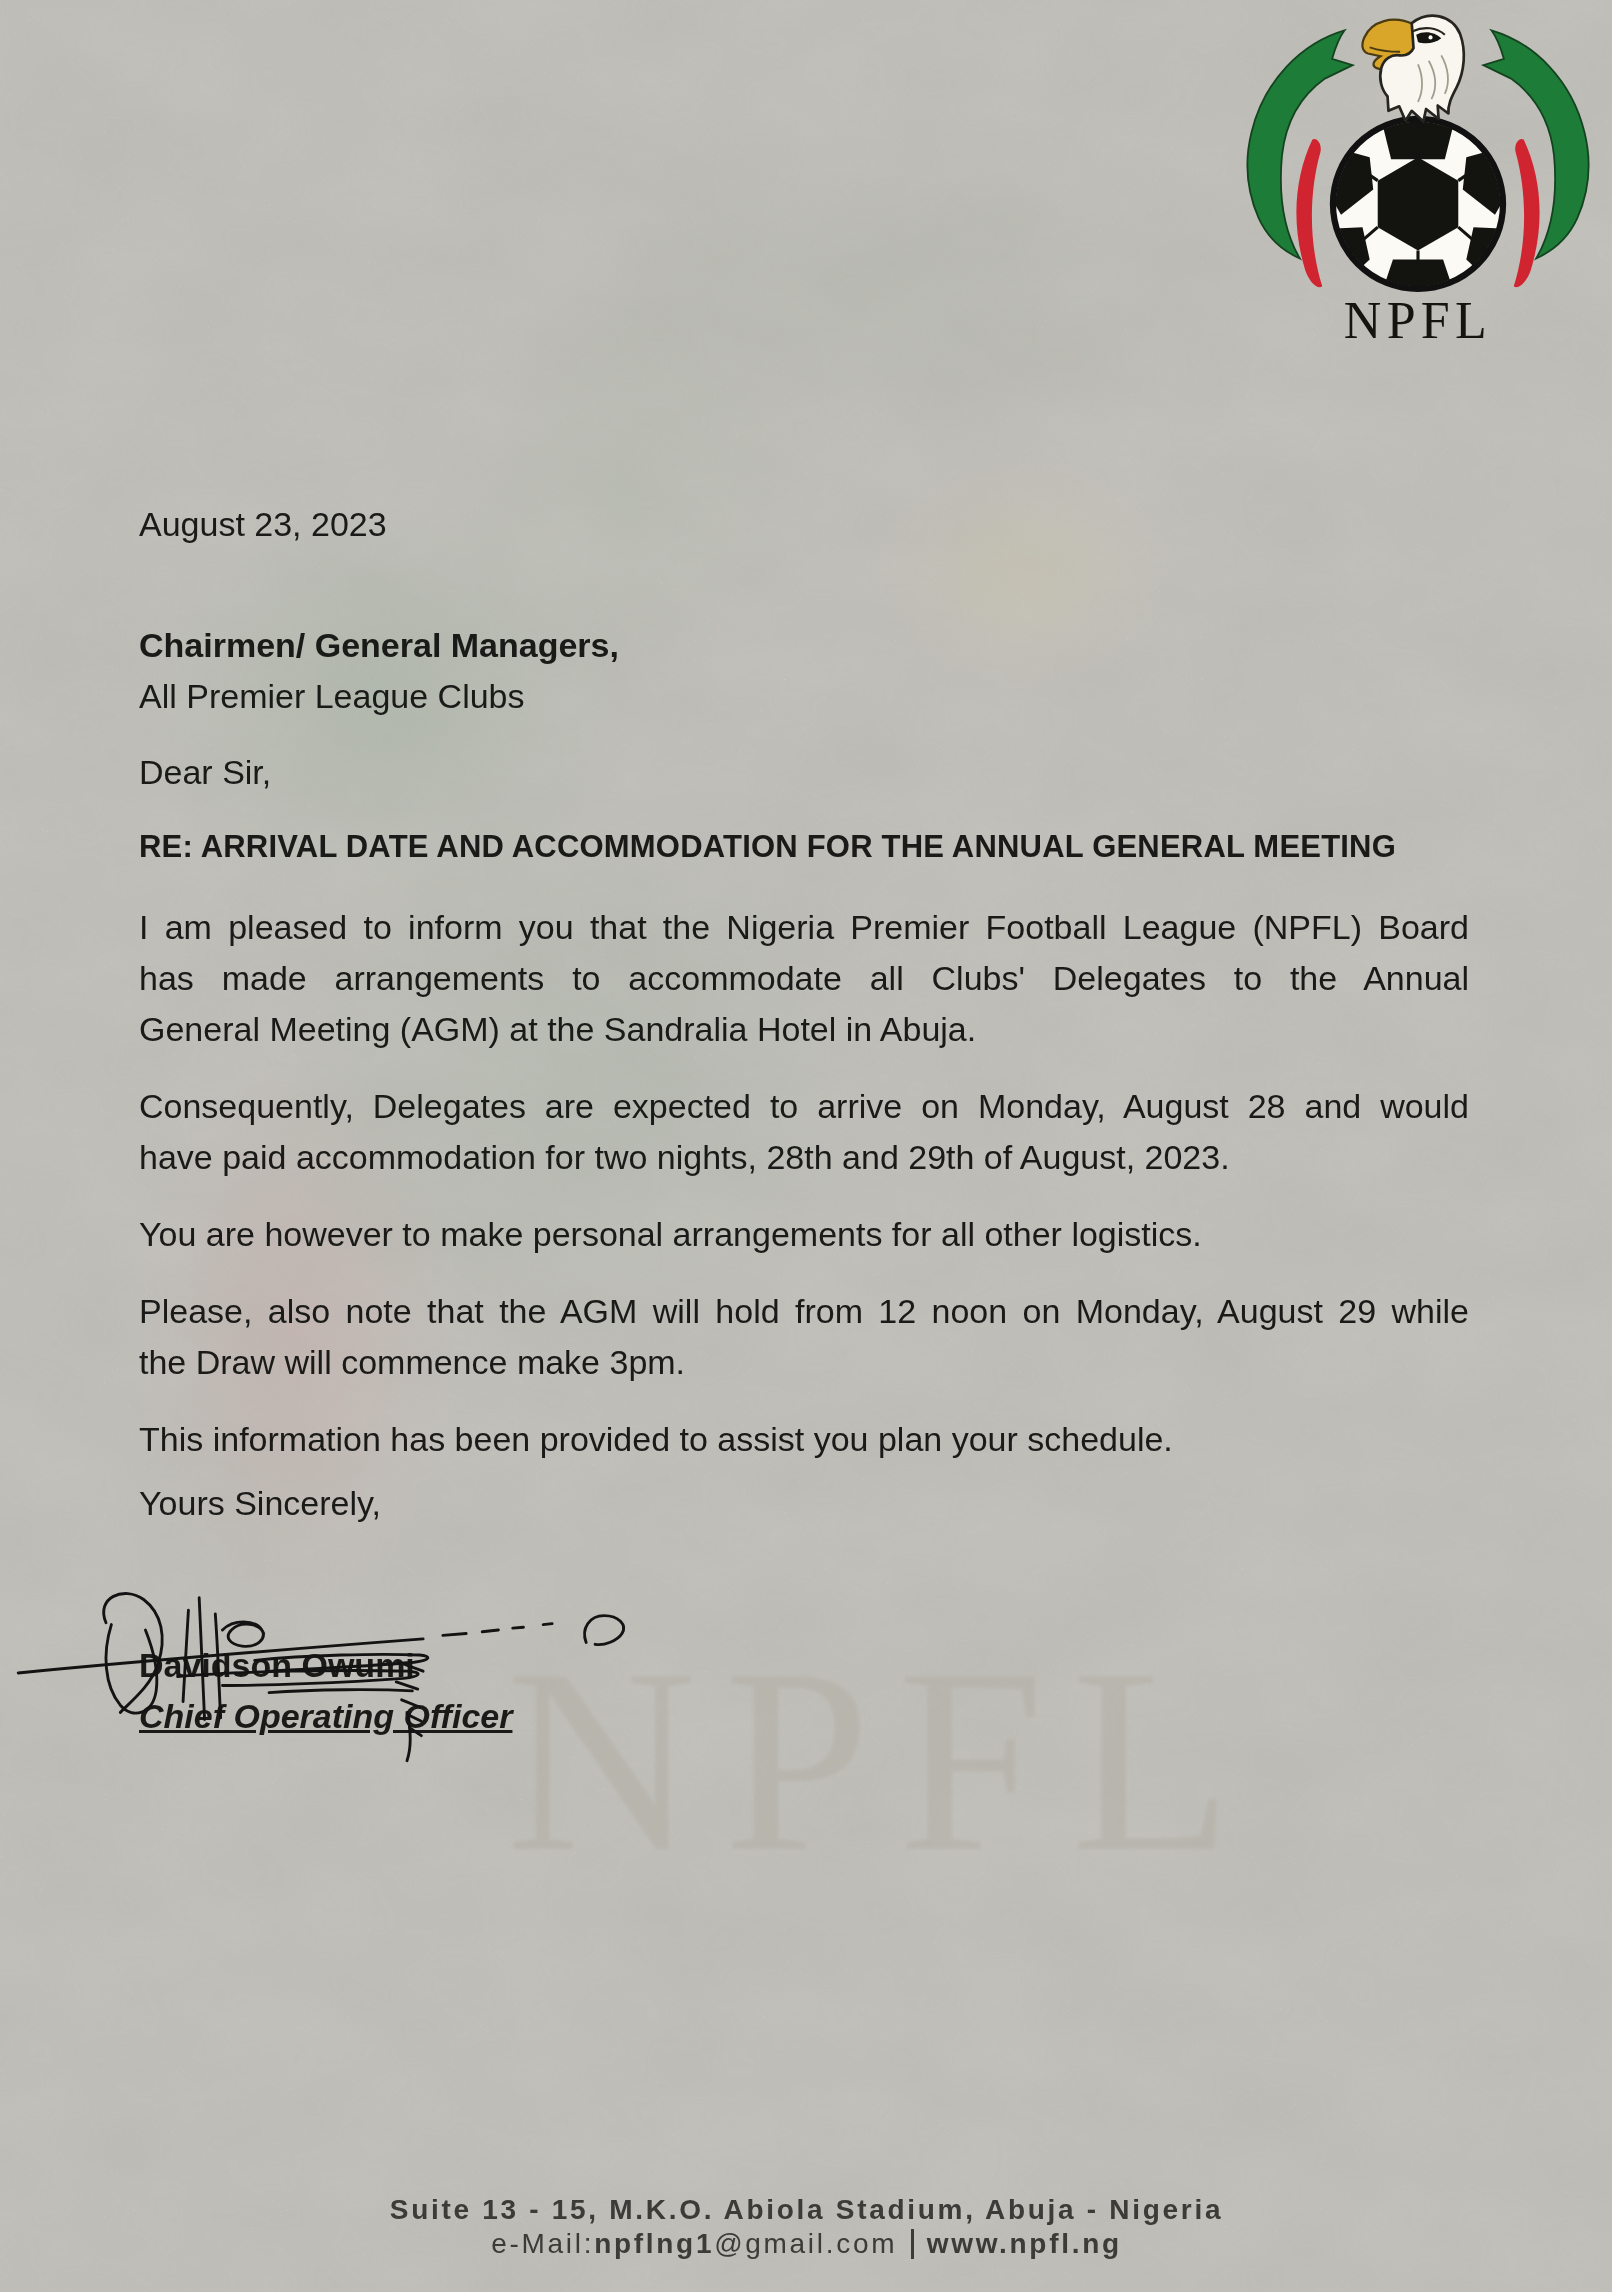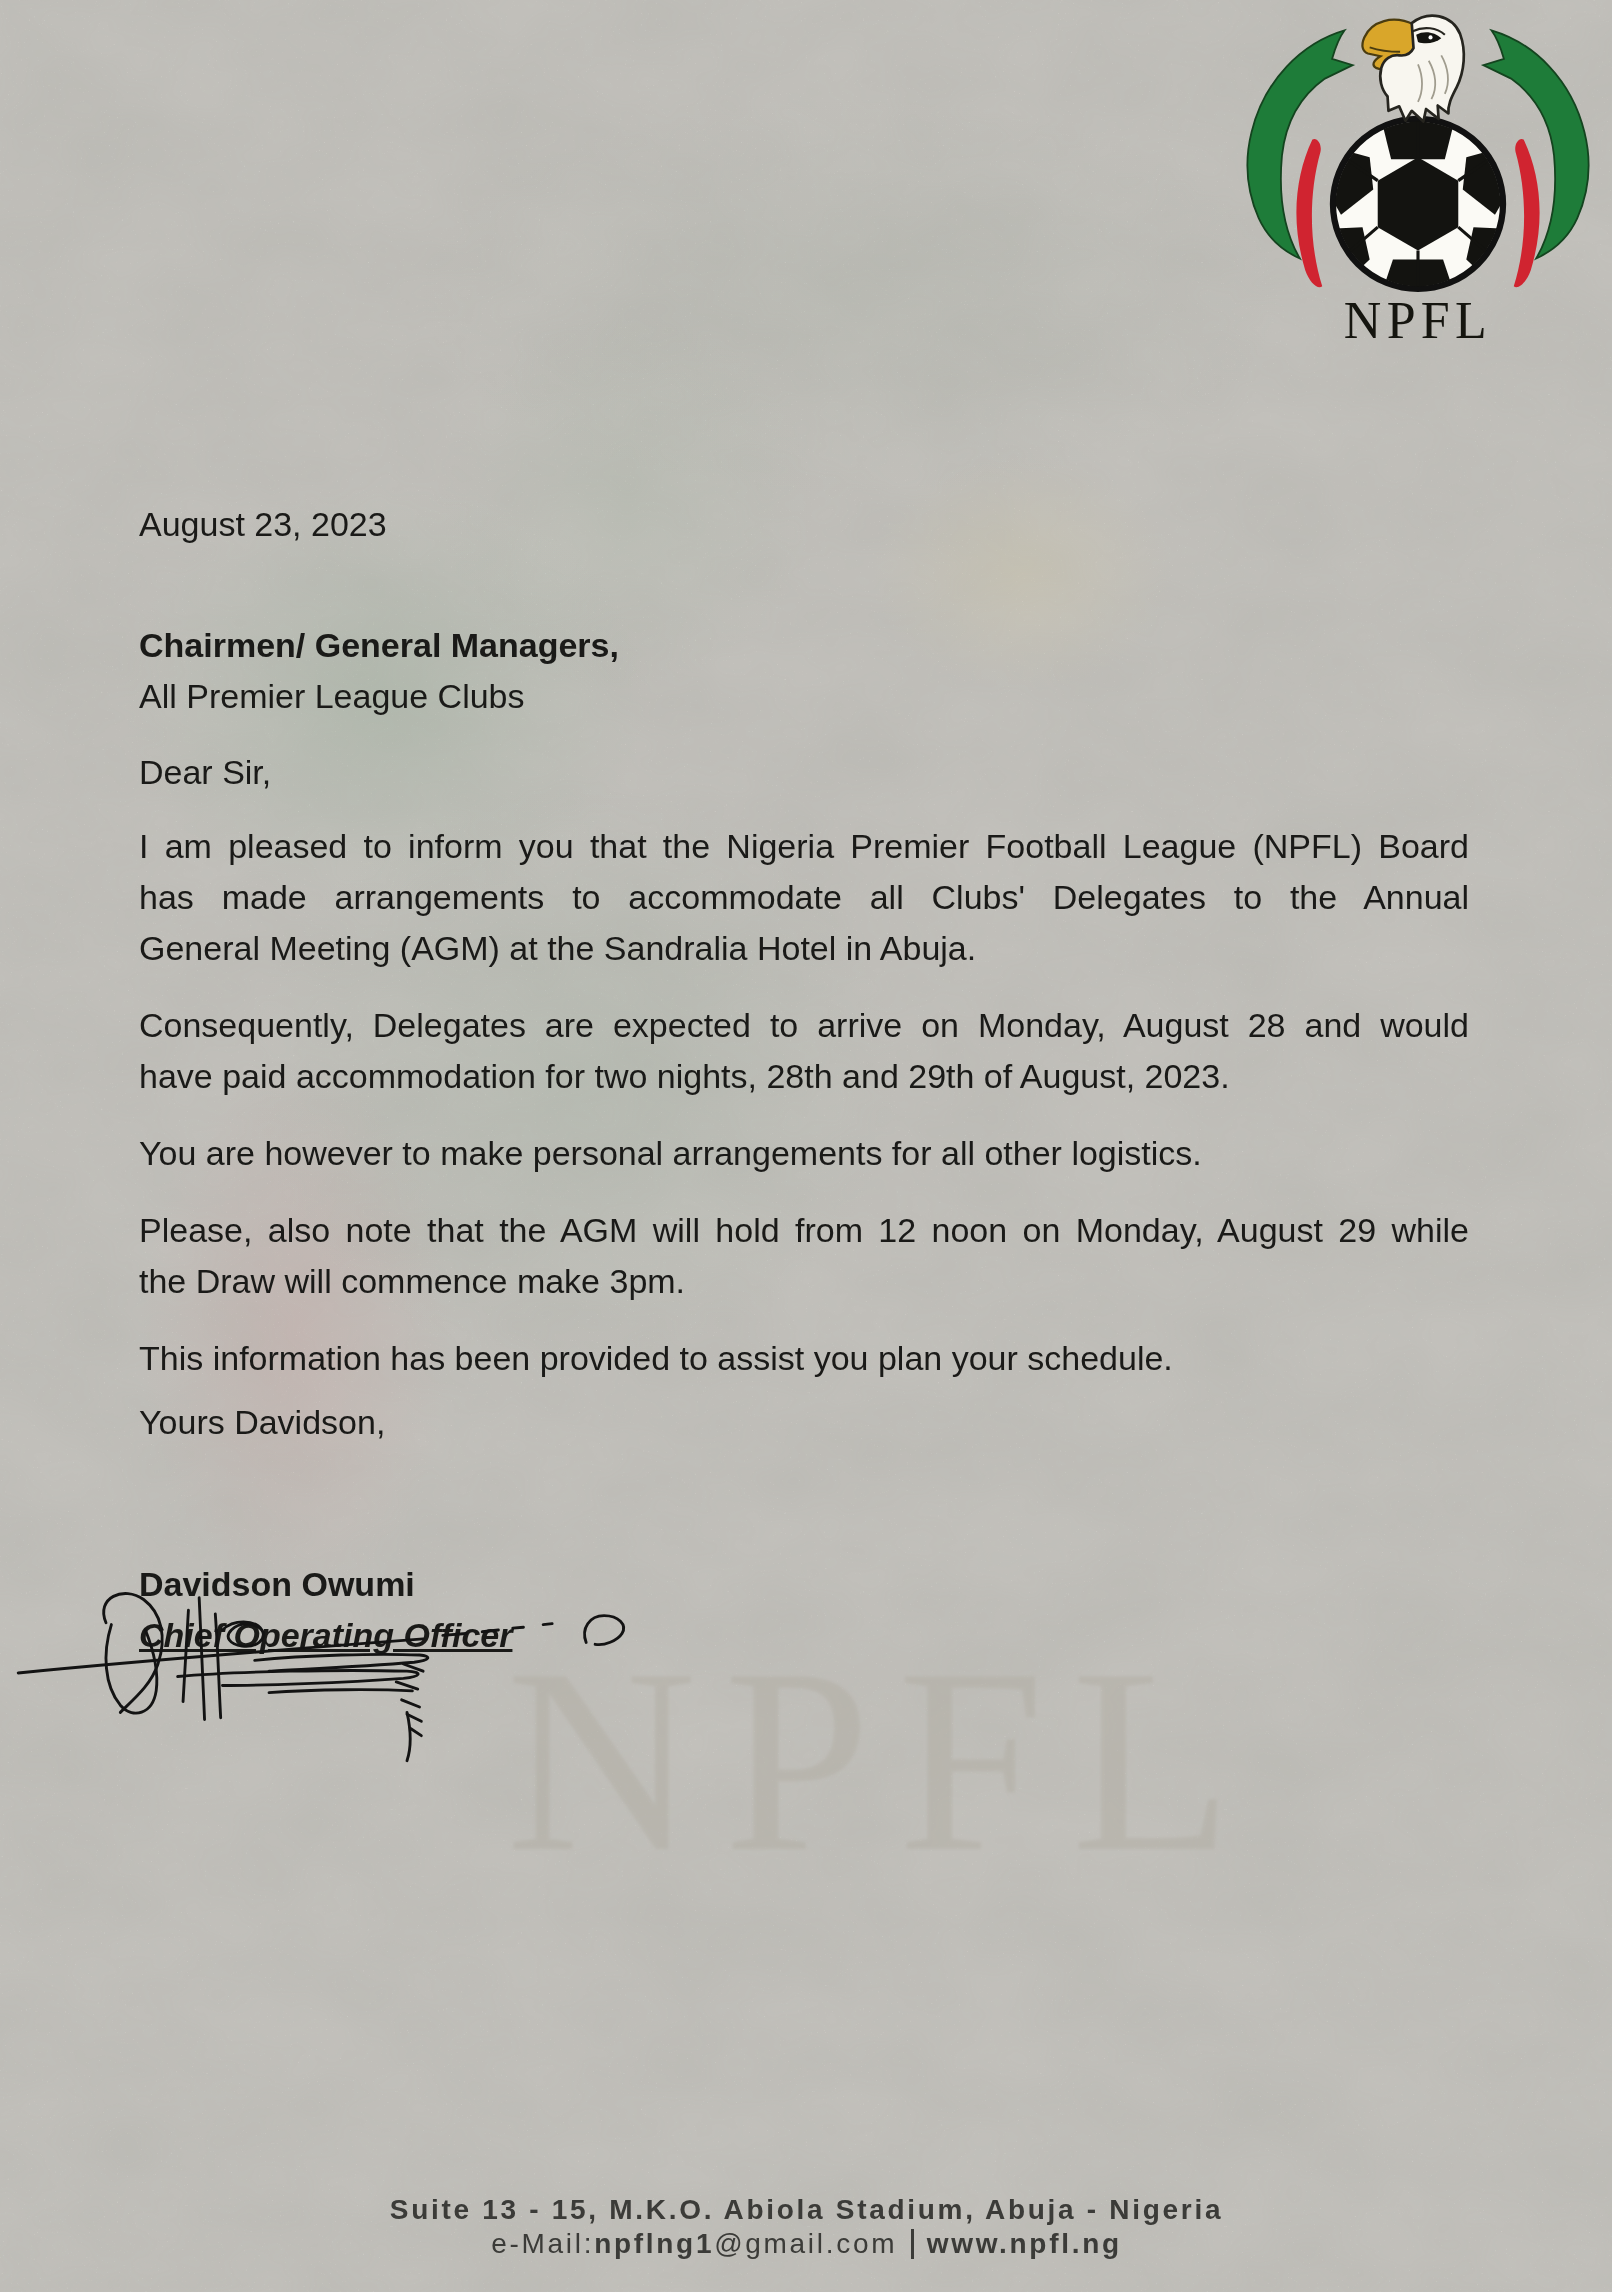--- a/index.html
+++ b/index.html
@@ -118,20 +118,21 @@
     <path d="M 212,62 C 220,76 222,92 215,105 M 200,66 C 206,80 206,96 200,108 M 226,56 C 234,70 236,86 230,99" stroke="#a09c8e" stroke-width="2" fill="none"></path>
   </g>
   <text x="200" y="372" text-anchor="middle" font-family="'Liberation Serif',serif" font-size="58" letter-spacing="6" fill="#15150f">NPFL</text>
 </svg>
 
 <div class="content">
   <div class="date">August 23, 2023</div>
   <div class="recip1">Chairmen/ General Managers,</div>
   <div class="recip2">All Premier League Clubs</div>
   <div class="salut">Dear Sir,</div>
+  <div class="subject">RE: ARRIVAL DATE AND ACCOMMODATION FOR THE ANNUAL GENERAL MEETING</div>
 
   <div class="para">
     <div class="jline">I am pleased to inform you that the Nigeria Premier Football League (NPFL) Board</div>
     <div class="jline">has made arrangements to accommodate all Clubs' Delegates to the Annual</div>
     <div>General Meeting (AGM) at the Sandralia Hotel in Abuja.</div>
   </div>
 
   <div class="para">
     <div class="jline">Consequently, Delegates are expected to arrive on Monday, August 28 and would</div>
     <div>have paid accommodation for two nights, 28th and 29th of August, 2023.</div>
@@ -143,21 +144,21 @@
 
   <div class="para">
     <div class="jline">Please, also note that the AGM will hold from 12 noon on Monday, August 29 while</div>
     <div>the Draw will commence make 3pm.</div>
   </div>
 
   <div class="para tight">
     <div>This information has been provided to assist you plan your schedule.</div>
   </div>
 
-  <div class="closing">Yours Davidson,</div>
+  <div class="closing">Yours Sincerely,</div>
   <div class="signer-name">Davidson Owumi</div>
   <div class="signer-title">Chief Operating Officer</div>
 </div>
 
 <svg class="signature" width="681" height="215" viewBox="0 0 760 240">
   <g stroke="#131313" stroke-width="3.2" fill="none" stroke-linecap="round">
     <path d="M 18,106 C 120,96 260,84 470,68"></path>
     <path d="M 492,64 l 26,-2 M 536,60 l 18,-2 M 570,56 l 12,-1 M 604,52 l 10,-1"></path>
     <path d="M 652,72 C 646,56 656,42 672,42 C 688,42 698,52 692,62 C 687,70 672,76 662,74"></path>
     <path d="M 116,50 C 104,22 136,8 158,24 C 178,39 184,66 174,96 C 166,120 146,136 132,150"></path>

